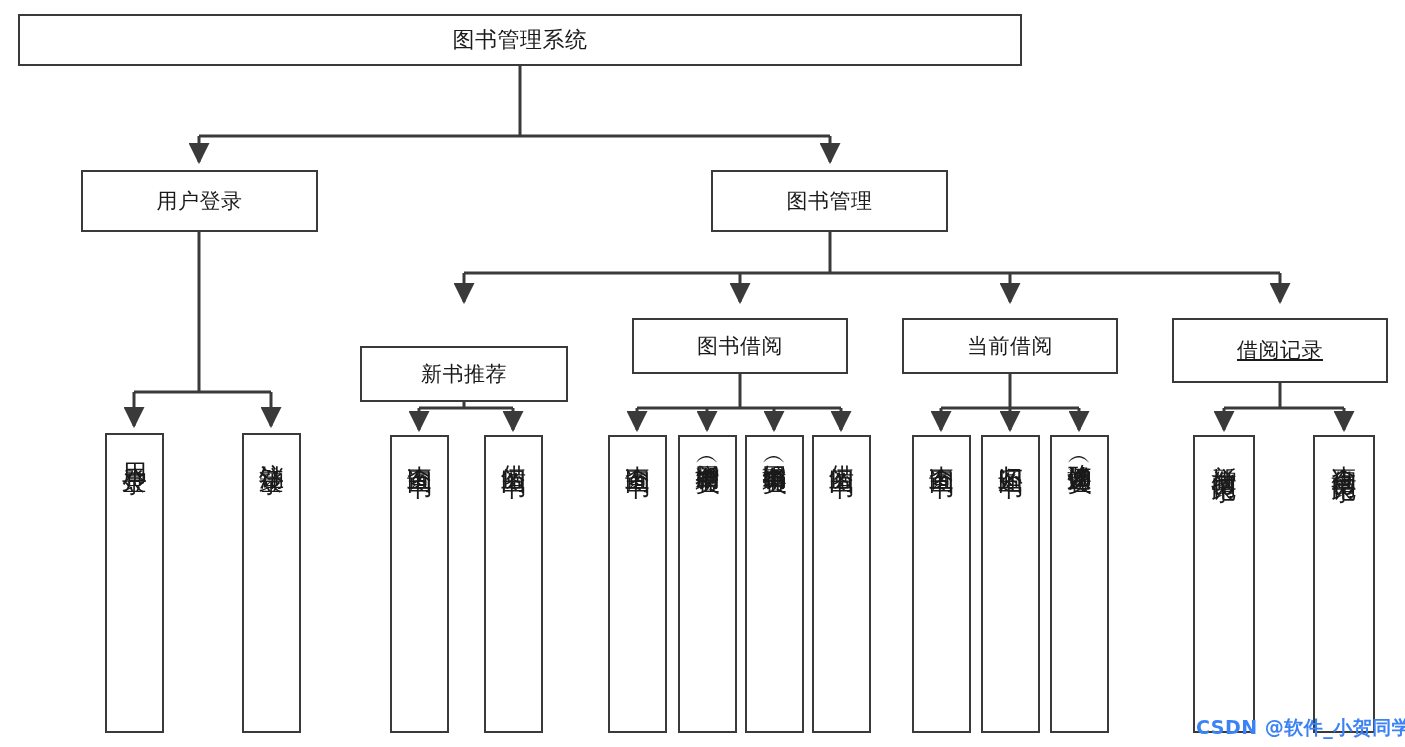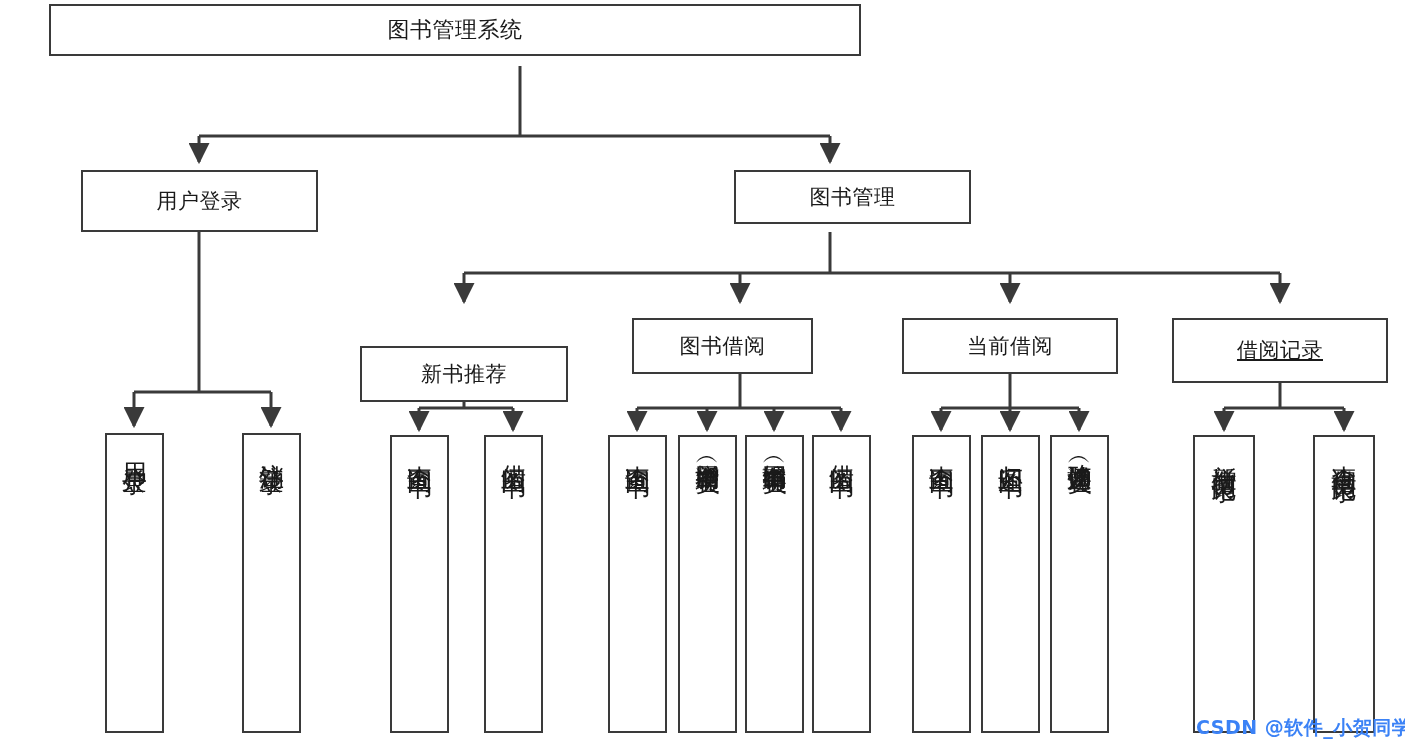--- a/index.html
+++ b/index.html
@@ -128,35 +128,35 @@
       <path d="M 1079 408 L 1079 430" marker-end="url(#arrow)"></path>
 
       <path d="M 1280 374 L 1280 408"></path>
       <path d="M 1224 408 L 1344 408"></path>
       <path d="M 1224 408 L 1224 430" marker-end="url(#arrow)"></path>
       <path d="M 1344 408 L 1344 430" marker-end="url(#arrow)"></path>
 
     </g>
   </svg>
 
-  <div class="node h root" style="left:18px; top:4px; width:812px; height:52px;margin-left:31px;">
+  <div class="node h root" style="left:18px; top:14px; width:1004px; height:52px;">
     <span class="label">图书管理系统</span>
   </div>
 
   <div class="node h" style="left:81px; top:170px; width:237px; height:62px;">
     <span class="label">用户登录</span>
   </div>
-  <div class="node h" style="left:734px; top:170px; width:237px; height:54px;">
+  <div class="node h" style="left:711px; top:170px; width:237px; height:62px;">
     <span class="label">图书管理</span>
   </div>
 
   <div class="node h" style="left:360px; top:318px; width:208px; height:56px;margin-top:28px;">
     <span class="label">新书推荐</span>
   </div>
-  <div class="node h" style="left:632px; top:318px; width:181px; height:56px;">
+  <div class="node h" style="left:632px; top:318px; width:216px; height:56px;">
     <span class="label">图书借阅</span>
   </div>
   <div class="node h" style="left:902px; top:318px; width:216px; height:56px;align-items:center;">
     <span class="label">当前借阅</span>
   </div>
   <div class="node h" style="left:1172px; top:318px; width:216px; height:65px;text-decoration:underline;">
     <span class="label">借阅记录</span>
   </div>
 
   <div class="node v" style="left:105px; top:433px; width:59px; height:300px;">

